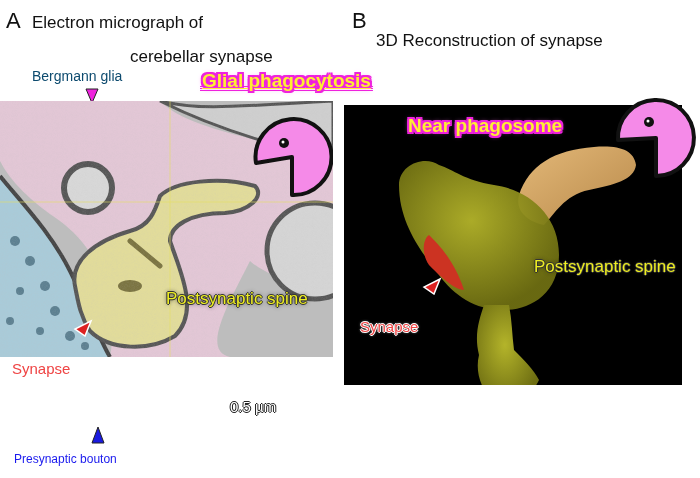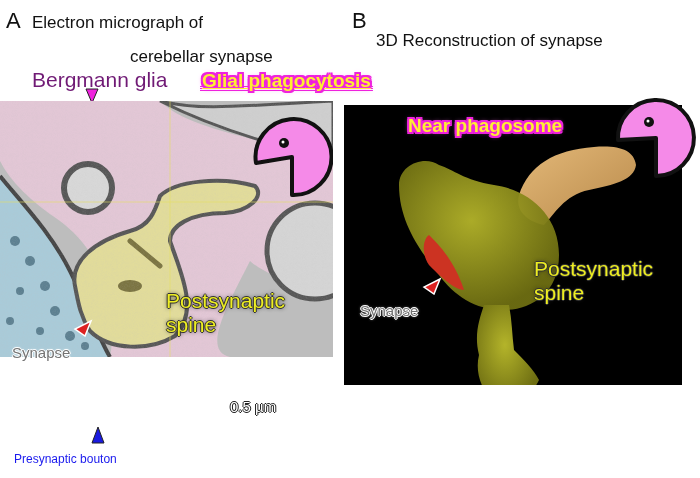--- a/index.html
+++ b/index.html
@@ -1,27 +1,27 @@
 <!DOCTYPE html>
 <html><head>
 <meta charset="utf-8">
 <style>
   html,body{margin:0;padding:0;background:#fff;}
   body{width:700px;height:478px;position:relative;overflow:hidden;font-family:"Liberation Sans",sans-serif;}
   .abs{position:absolute;}
   .panel-letter{font-size:22px;color:#111;}
   .title{font-size:17px;color:#111;line-height:22px;}
-  .magenta-label{color:#701a75;font-size:21px;text-shadow:0 0 3px #fff,0 0 3px #fff;}
+  .magenta-label{color:#0c4a6e;font-size:14px;text-shadow:0 0 3px #fff,0 0 3px #fff;}
   .glow-title{color:#ffee33;font-weight:bold;font-size:19px;
     text-shadow:-2px 0 #ee22dd,2px 0 #ee22dd,0 -2px #ee22dd,0 2px #ee22dd,
     -2px -2px #ee22dd,2px 2px #ee22dd,-2px 2px #ee22dd,2px -2px #ee22dd,0 0 5px #ff66ee;}
-  .yellow-label{color:#eeee22;font-size:21px;
+  .yellow-label{color:#eeee22;font-size:17px;
     text-shadow:-1px 0 #333,1px 0 #333,0 -1px #333,0 1px #333,0 0 4px #222;}
-  .red-label{color:#737373;font-size:15px;
-    text-shadow:-1px 0 #fff,1px 0 #fff,0 -1px #fff,0 1px #fff,0 0 3px #fff;}
+  .red-label{color:#ef4444;font-size:15px;
+    text-shadow:-1px 0 #fff,1px 0 #fff,0 -1px #fff,0 1px #fff,0 0 3px #fff;margin-top:16px;}
   .blue-label{color:#1a1aee;font-size:12px;}
   .scale-text-a{color:#fff;font-size:15px;
     text-shadow:-1px 0 #222,1px 0 #222,0 -1px #222,0 1px #222;}
   .scale-text-b{color:#fff;font-size:14px;}
   .em-panel{left:0;top:101px;width:333px;height:256px;overflow:hidden;background:#b9b9b9;}
   .recon-panel{left:344px;top:105px;width:338px;height:280px;background:#000;overflow:hidden;}
 </style>
 </head>
 <body>
 

